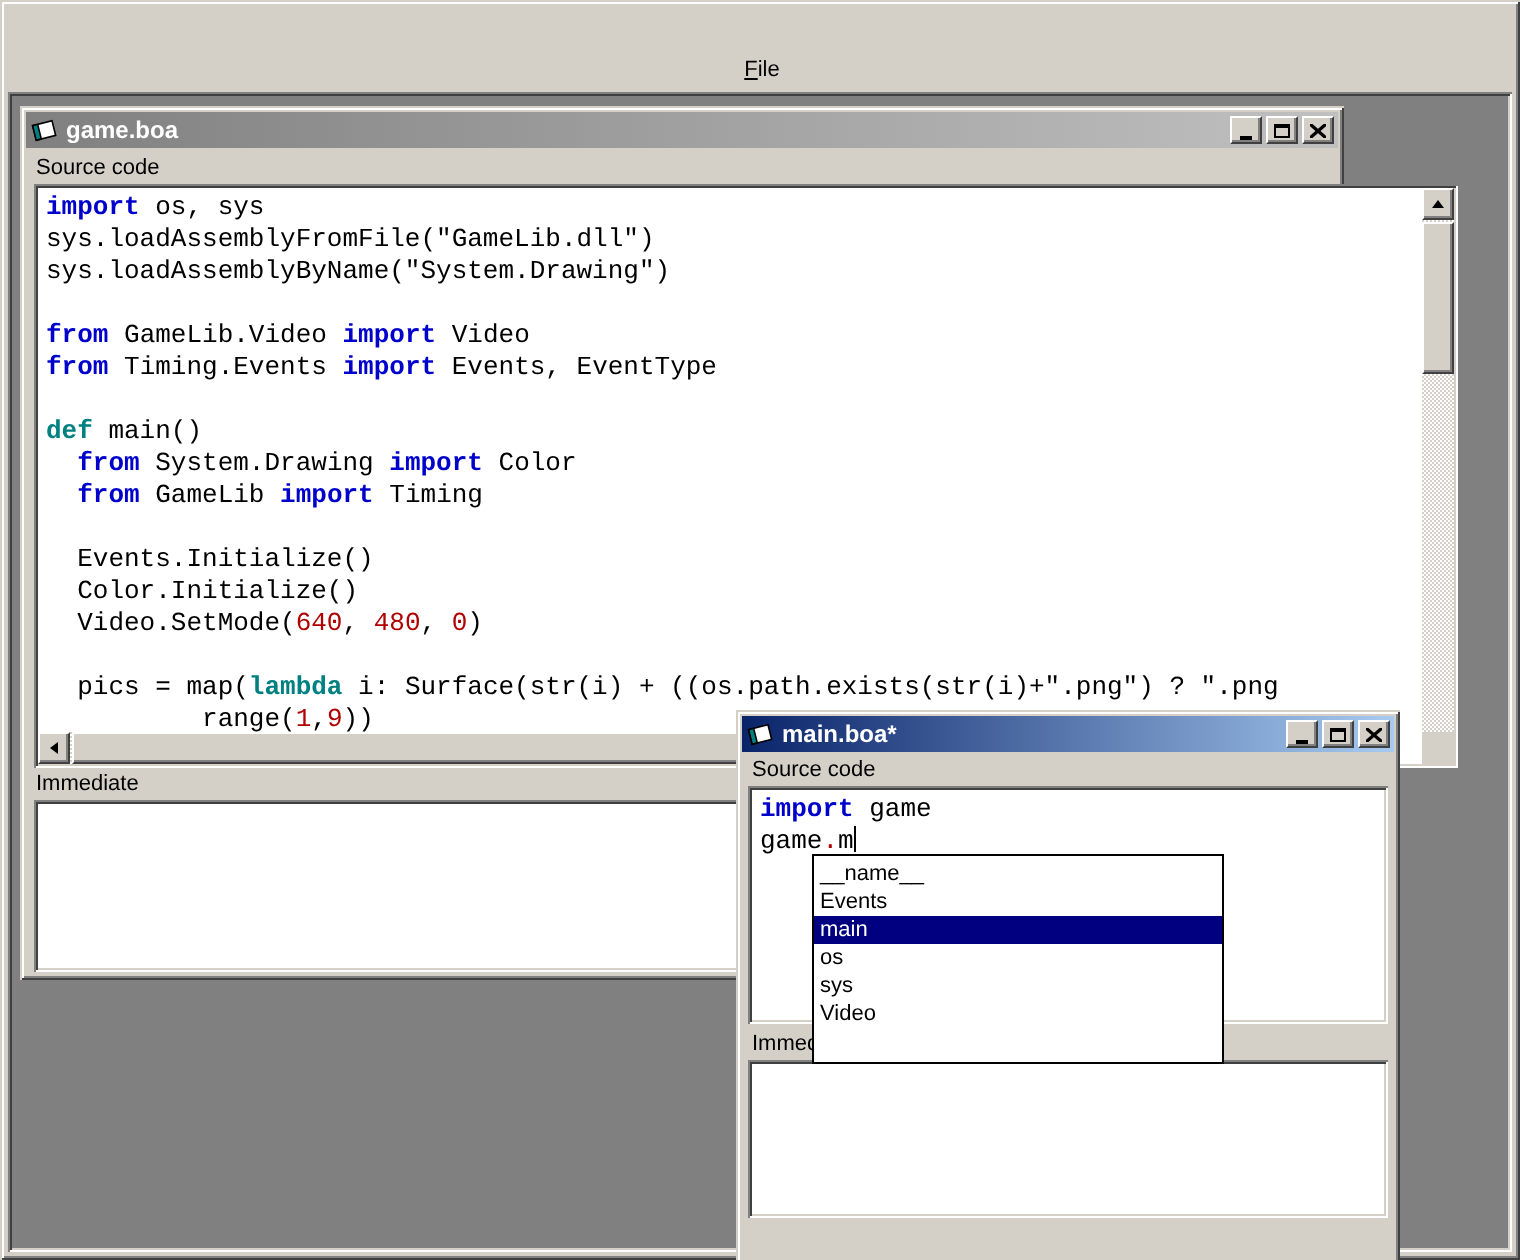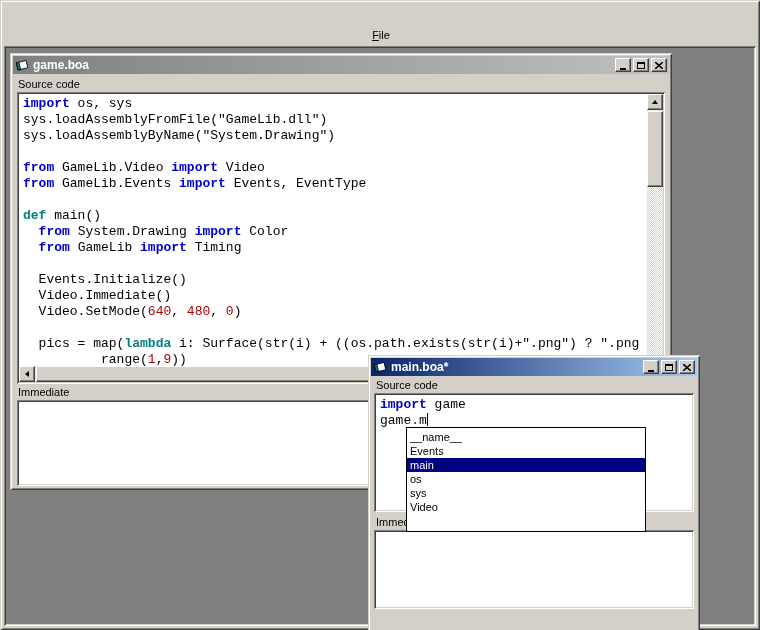--- a/index.html
+++ b/index.html
@@ -79,21 +79,21 @@
   .sb-btn, .sb-thumb {
     position:absolute; background:var(--face);
     border:1px solid; border-color:#ffffff #404040 #404040 #ffffff;
     box-shadow: inset -1px -1px 0 #808080;
     display:flex; align-items:center; justify-content:center;
   }
   .arr-up   { width:0; height:0; border-left:3px solid transparent; border-right:3px solid transparent; border-bottom:4px solid #000; }
   .arr-left { width:0; height:0; border-top:3px solid transparent; border-bottom:3px solid transparent; border-right:4px solid #000; }
   
   .dropdown {
-    position:absolute; left:406px; top:427px; width:240px; height:105px;
+    position:absolute; left:406px; top:427px; width:206px; height:105px;
     background:#fff; border:1px solid #000; padding-top:2px; z-index:40; overflow:hidden;
   }
   .ac-item { height:14px; line-height:14px; padding-left:3px; white-space:nowrap; }
   .ac-item.selected { background:var(--selection-bg); color:#fff; }
   
   #game-window { z-index:10; }
   #editor-window { z-index:20; }
 </style>
 </head>
 <body>
@@ -131,35 +131,35 @@
         <span class="win-btn">
           <svg width="8" height="7" viewBox="0 0 8 7">
               <path d="M0 0 L8 7 M8 0 L0 7" stroke="#000" stroke-width="1.6"></path>
             </svg>
         </span>
       </span>
     </div>
 
     <div class="panel-label" style="top:24px;">Source code</div>
 
-    <div class="src-box sunken" style="left:7px; top:39px; width:648px; height:292px;">
+    <div class="src-box sunken" style="left:7px; top:39px; width:712px; height:292px;">
       <div class="code-view" style="width:628px; height:272px;">
           <div class="code-line"><span class="tok-k">import</span><span class="tok-p"> os, sys</span></div>
           <div class="code-line"><span class="tok-p">sys.loadAssemblyFromFile("GameLib.dll")</span></div>
           <div class="code-line"><span class="tok-p">sys.loadAssemblyByName("System.Drawing")</span></div>
           <div class="code-line">&nbsp;</div>
           <div class="code-line"><span class="tok-k">from</span><span class="tok-p"> GameLib.Video </span><span class="tok-k">import</span><span class="tok-p"> Video</span></div>
-          <div class="code-line"><span class="tok-k">from</span><span class="tok-p"> GameLib.Events </span><span class="tok-k">import</span><span class="tok-p"> Events, EventType</span></div>
+          <div class="code-line"><span class="tok-k">from</span><span class="tok-p"> Timing.Events </span><span class="tok-k">import</span><span class="tok-p"> Events, EventType</span></div>
           <div class="code-line">&nbsp;</div>
           <div class="code-line"><span class="tok-d">def</span><span class="tok-p"> main()</span></div>
           <div class="code-line"><span class="tok-p">  </span><span class="tok-k">from</span><span class="tok-p"> System.Drawing </span><span class="tok-k">import</span><span class="tok-p"> Color</span></div>
           <div class="code-line"><span class="tok-p">  </span><span class="tok-k">from</span><span class="tok-p"> GameLib </span><span class="tok-k">import</span><span class="tok-p"> Timing</span></div>
           <div class="code-line">&nbsp;</div>
           <div class="code-line"><span class="tok-p">  Events.Initialize()</span></div>
-          <div class="code-line"><span class="tok-p">  Video.Immediate()</span></div>
+          <div class="code-line"><span class="tok-p">  Color.Initialize()</span></div>
           <div class="code-line"><span class="tok-p">  Video.SetMode(</span><span class="tok-n">640</span><span class="tok-p">, </span><span class="tok-n">480</span><span class="tok-p">, </span><span class="tok-n">0</span><span class="tok-p">)</span></div>
           <div class="code-line">&nbsp;</div>
           <div class="code-line"><span class="tok-p">  pics = map(</span><span class="tok-d">lambda</span><span class="tok-p"> i: Surface(str(i) + ((os.path.exists(str(i)+".png") ? ".png</span></div>
           <div class="code-line"><span class="tok-p">          range(</span><span class="tok-n">1</span><span class="tok-p">,</span><span class="tok-n">9</span><span class="tok-p">))</span></div>
         </div>
 
       <div class="vscroll" style="top:2px; right:2px; width:16px; height:272px;">
         <div class="sb-btn" style="left:0; top:0; width:16px; height:16px;">
             <span class="arr-up"></span>
           </div>

